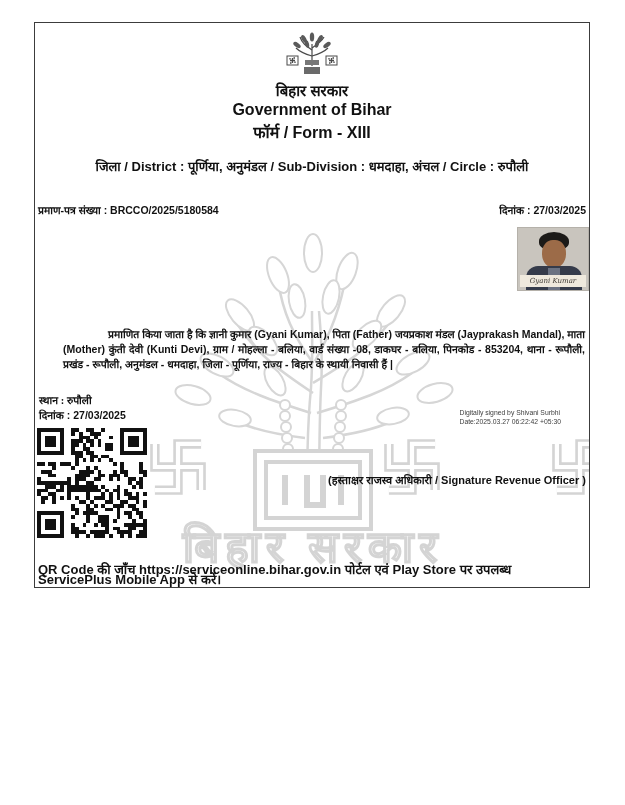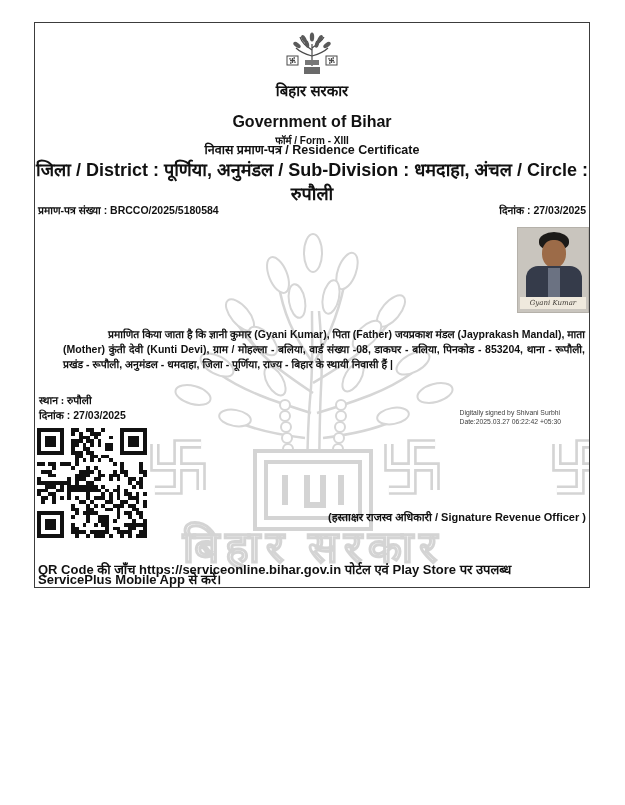--- a/index.html
+++ b/index.html
@@ -13,33 +13,33 @@
   
   .watermark { position:absolute; left:0; top:200px; width:556px; height:366px; z-index:0; pointer-events:none; }
   .wm-text { position:absolute; left:50%; transform:translateX(-50%); top:292px;
     font-size:44px; font-weight:bold; letter-spacing:6px; white-space:nowrap;
     color:transparent; -webkit-text-stroke:1.6px #d4d4d4; }
 
   
   .hdr { position:absolute; left:0; top:0; width:100%; text-align:center; z-index:2; }
   .emblem { display:block; margin:7px auto 2px auto; }
   .org-hi { font-size:15px; font-weight:bold; }
-  .org-en { font-size:16px; font-weight:bold; margin-top:13px; }
-  .form-no { font-size:10px; font-weight:bold; margin-top:2px; }
+  .org-en { font-size:16px; font-weight:bold; margin-top:1px; }
+  .form-no { font-size:16px; font-weight:bold; margin-top:2px; }
   .title1 { position:absolute; left:0; top:118px; width:100%; text-align:center;
     font-size:12.5px; font-weight:bold; z-index:2; }
   .title2 { position:absolute; left:0; top:134px; width:100%; text-align:center;
-    font-size:18px; font-weight:bold; z-index:2; }
+    font-size:13px; font-weight:bold; z-index:2; }
 
   
   .meta { position:absolute; left:3px; right:3px; top:180px; display:flex;
     justify-content:space-between; font-size:10.5px; font-weight:bold; z-index:2;gap:26px; }
 
   
-  .photo { position:absolute; left:482px; top:204px; width:72px; height:86px;
+  .photo { position:absolute; left:482px; top:204px; width:72px; height:64px;
     background:#c9c5be; border:1px solid #b5b1aa; overflow:hidden; z-index:2; }
   .ph-hair { position:absolute; left:21px; top:4px; width:30px; height:18px;
     background:#1c1a18; border-radius:50% 50% 40% 40%; }
   .ph-face { position:absolute; left:24px; top:12px; width:24px; height:28px;
     background:#9c6b48; border-radius:45% 45% 50% 50%; }
   .ph-body { position:absolute; left:8px; top:38px; width:56px; height:34px;
     background:#353b4a; border-radius:12px 12px 0 0; }
   .ph-shirt { position:absolute; left:30px; top:40px; width:12px; height:30px; background:#6b7282; }
   .ph-caption { position:absolute; left:2px; right:2px; bottom:3px; height:12px;
     background:#efe9dd; font-size:7px; font-style:italic; text-align:center;
@@ -50,21 +50,21 @@
     font-size:10.5px; font-weight:bold; line-height:15px; text-align:justify;
     text-indent:45px;margin-left:24px; }
   .place { position:absolute; left:4px; top:370px; font-size:10.5px; font-weight:bold; z-index:2;font-family:Liberation Serif, serif; }
   .date2 { position:absolute; left:4px; top:385px; font-size:10.5px; font-weight:bold; z-index:2; }
 
   .qr { position:absolute; left:2px; top:405px; width:110px; height:110px; background:#fff; z-index:2; }
 
   .digsig { position:absolute; right:28px; top:386px; font-size:6.8px; line-height:8.5px;
     color:#3d3d3d; z-index:2; text-align:left; }
 
-  .sig-label { position:absolute; right:3px; top:449px; font-size:11px; font-weight:bold; z-index:2;margin-top:37px; }
+  .sig-label { position:absolute; right:3px; top:449px; font-size:11px; font-weight:bold; z-index:2; }
 
   .notes { position:absolute; left:3px; bottom:3px; right:3px; font-size:13px;
     font-weight:bold; line-height:9.5px; z-index:2; }
 
   
   .footer { position:absolute; left:0; right:0; top:778px; border-top:1.5px solid #4a4a4a;
     padding:5px 0 0 20px; font-size:8px; color:#222; }
 </style>
 </head>
 <body>
@@ -174,21 +174,20 @@
           <path d="M49,30.5 h5 M51.5,28 v5 M49,28 v1.5 M54,33 v-1.5 M49,33 h1.5 M54,28 h-1.5" stroke-width="1.3"></path>
         </g>
         <rect x="25" y="30" width="14" height="5" fill="#777"></rect>
         <rect x="24" y="37" width="16" height="7" fill="#6a6a6a"></rect>
       </svg>
       <div class="org-hi">बिहार सरकार</div>
       <div class="org-en">Government of Bihar</div>
       <div class="form-no">फॉर्म / Form - XIII</div>
     </div>
 
-    <div class="title1">निवास प्रमाण-पत्र / Residence Certificate</div>
     <div class="title2">जिला / District : पूर्णिया, अनुमंडल / Sub-Division : धमदाहा, अंचल / Circle : रुपौली</div>
 
     <div class="meta">
       <span>प्रमाण-पत्र संख्या : BRCCO/2025/5180584</span>
       <span>दिनांक : 27/03/2025</span>
     </div>
 
     <div class="photo">
       <div class="ph-hair"></div>
       <div class="ph-face"></div>

